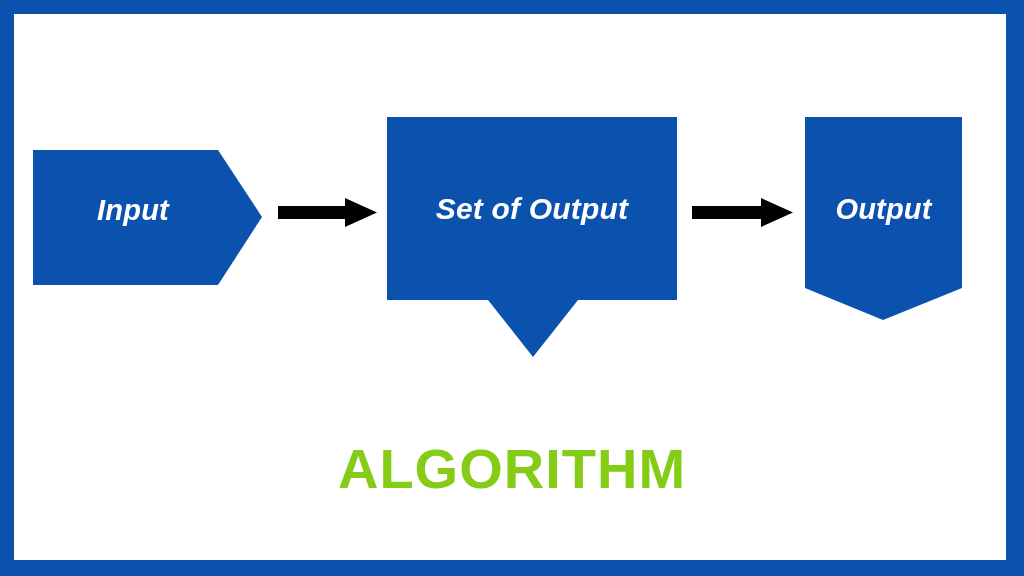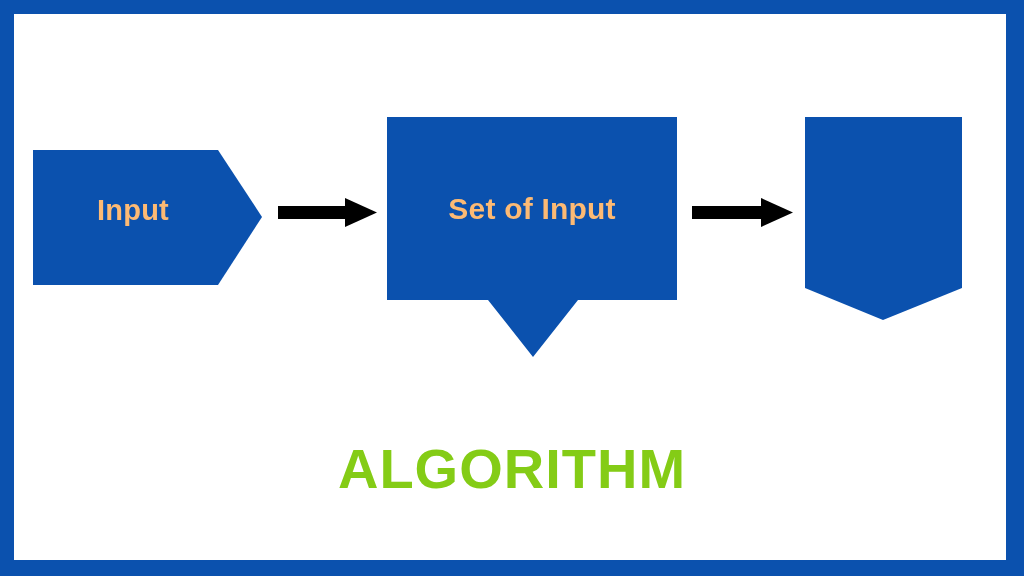--- a/index.html
+++ b/index.html
@@ -28,27 +28,28 @@
   }
   #diagram-svg {
     position: absolute;
     left: 0;
     top: 0;
     width: 1024px;
     height: 576px;
   }
   .shape-label {
     position: absolute;
-    color: #fdba74;
+    color: #ffffff;
     font-family: "Liberation Sans", sans-serif;
     font-weight: bold;
     white-space: nowrap;
     text-align: center;
     letter-spacing: 0.2px;
     user-select: none;
+    font-style: italic;
   }
   #input-label {
     left: 33px;
     top: 192px;
     width: 200px;
     font-size: 29px;
     line-height: 36px;
   }
   #rules-label {
     left: 387px;
@@ -100,18 +101,19 @@
     <g>
       <rect x="692" y="206" width="74" height="13" fill="#000000"></rect>
       <polygon points="761,198 793,212.5 761,227" fill="#000000"></polygon>
     </g>
 
     <polygon points="805,117 962,117 962,288 883,320 805,288" fill="#0b51ae"></polygon>
   </svg>
 
   <div class="shape-label" id="input-label">Input</div>
 
-  <div class="shape-label" id="rules-label">Set of Input</div>
+  <div class="shape-label" id="rules-label">Set of Output</div>
 
+  <div class="shape-label" id="output-label">Output</div>
 
   <div id="algorithm-title">ALGORITHM</div>
 
 </div>
 
 </body></html>

